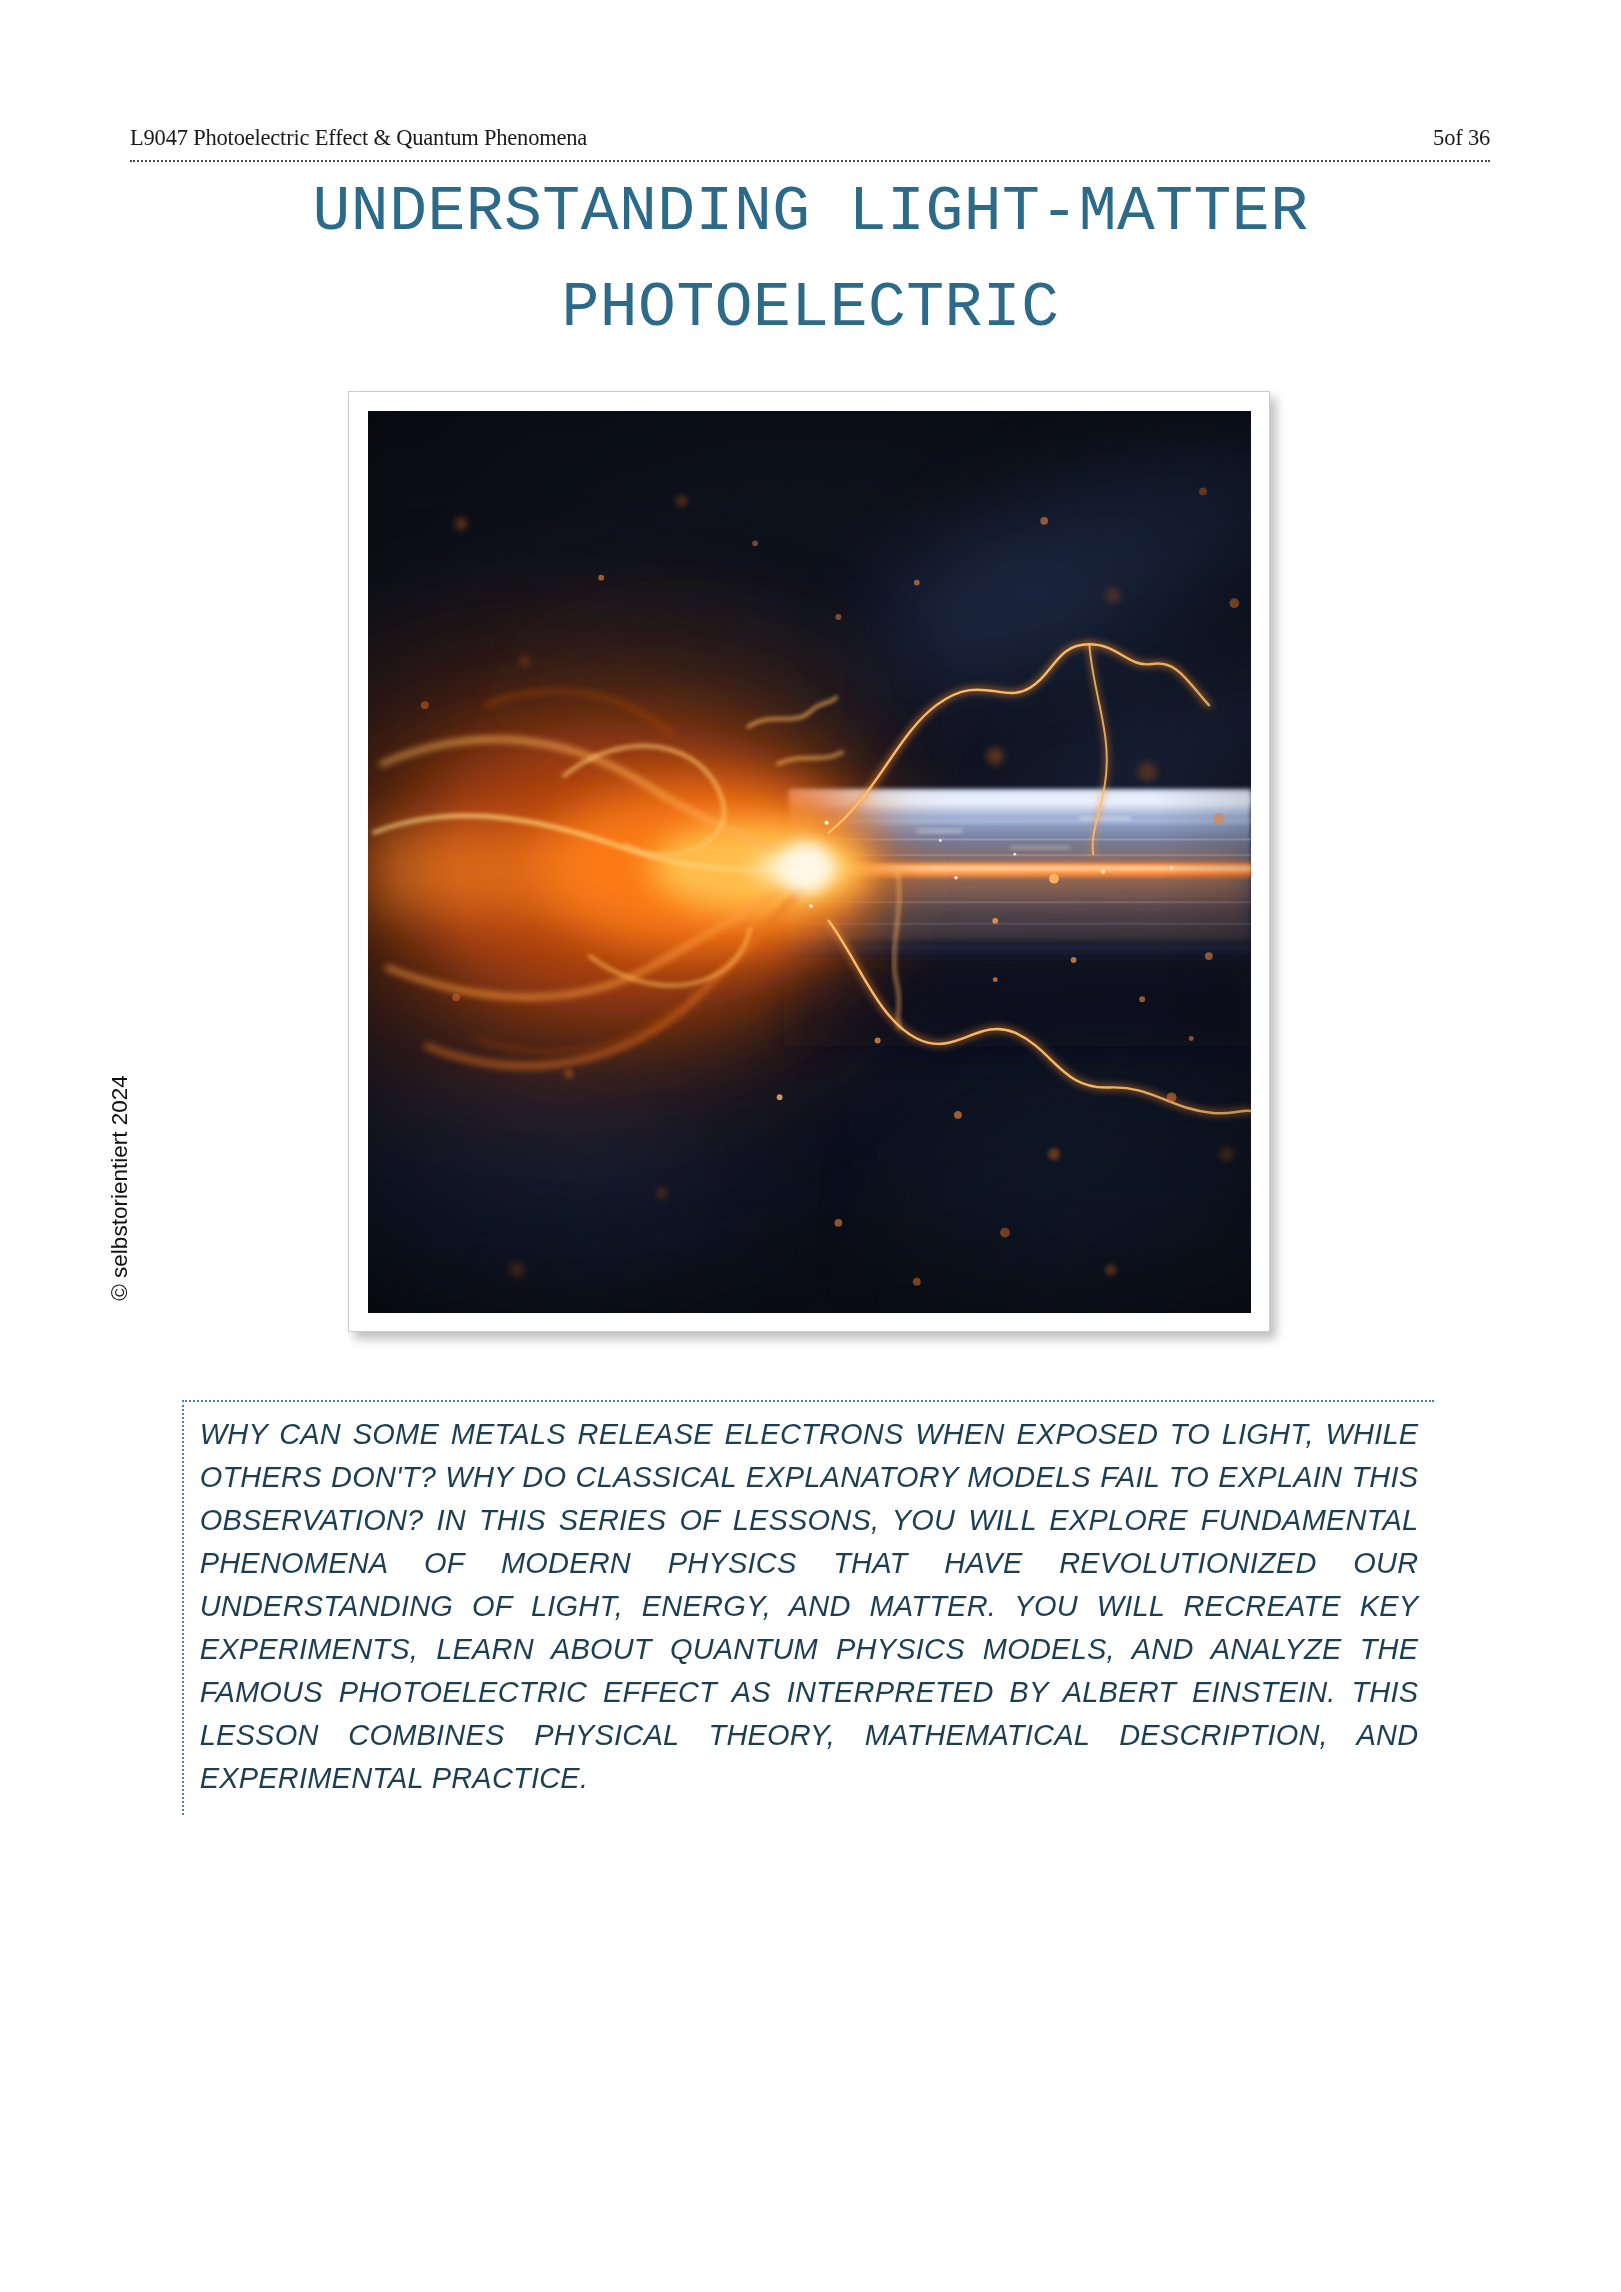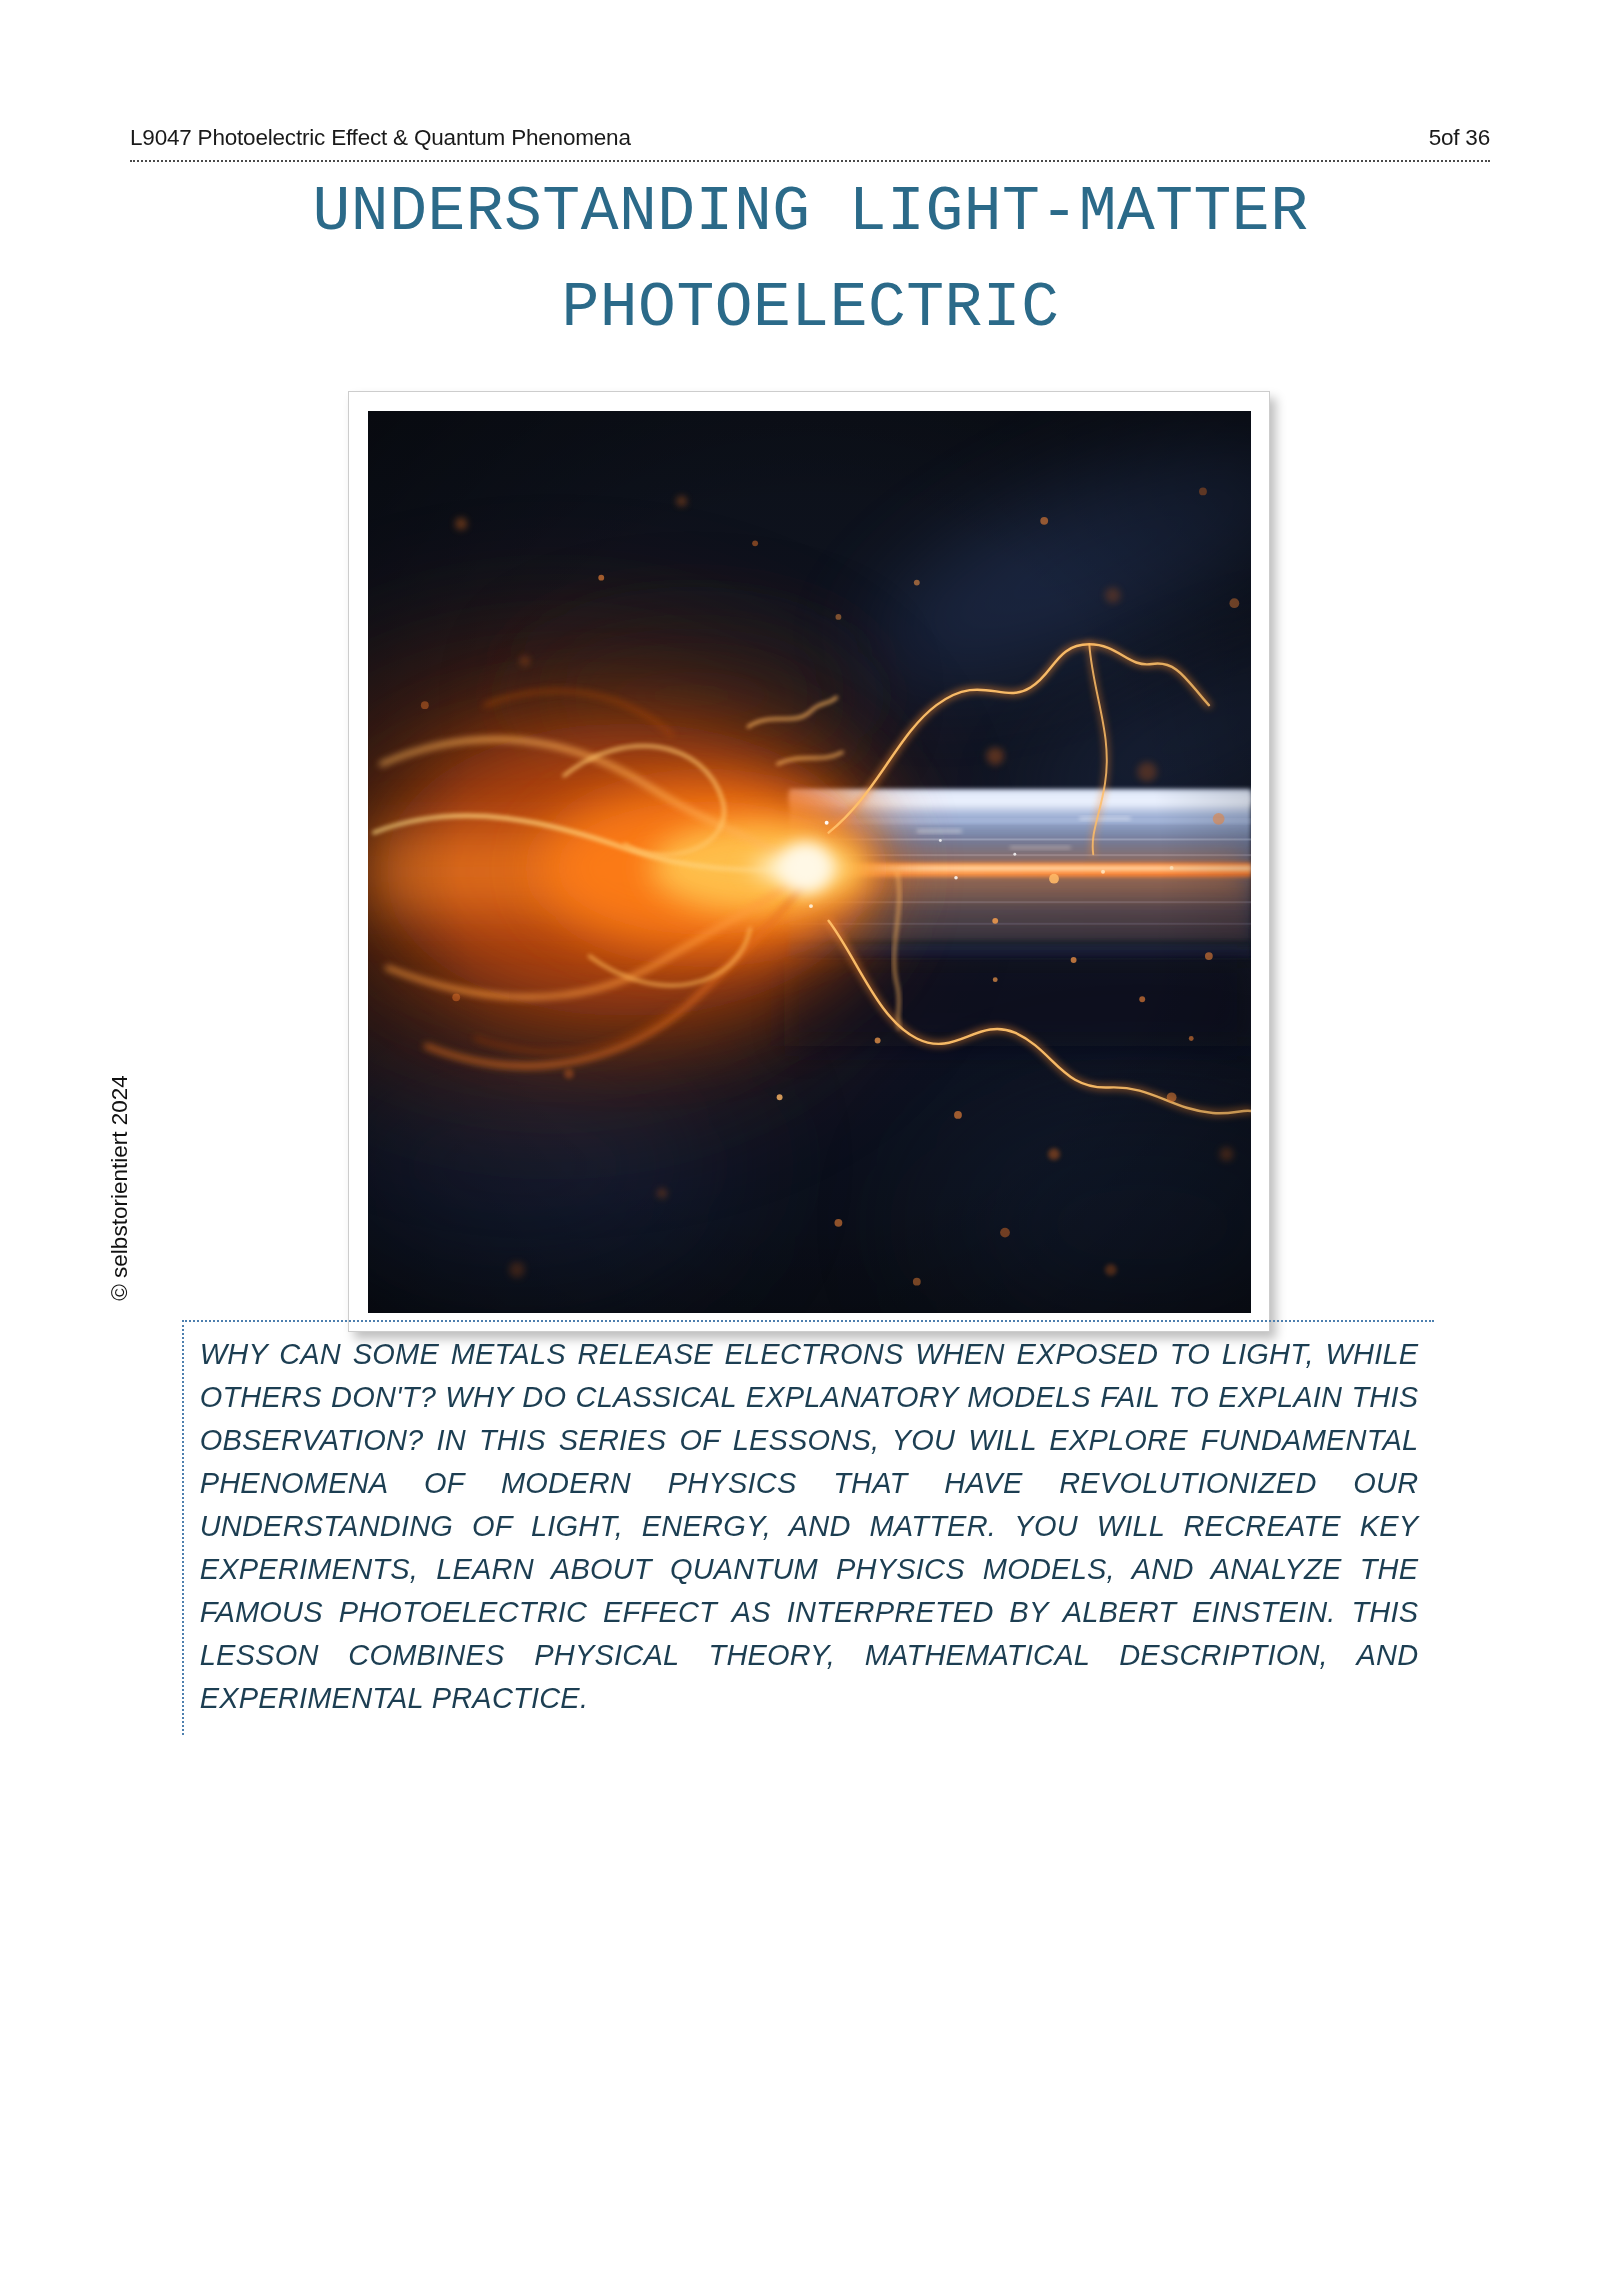--- a/index.html
+++ b/index.html
@@ -14,21 +14,21 @@
     position:relative;
     width:1621px;height:2293px;
     background:#ffffff;
     overflow:hidden;
     font-family:"Liberation Sans", sans-serif;
   }
   
   .header{
     position:absolute;left:130px;top:125px;width:1360px;
     display:flex;justify-content:space-between;align-items:baseline;
-    font-size:22.5px;letter-spacing:-0.2px;color:var(--header-text);
+    font-size:22.5px;letter-spacing:-0.2px;color:var(--header-text);font-family:Liberation Serif, serif;
   }
   .header-rule{
     position:absolute;left:130px;top:160px;width:1360px;height:0;
     border-top:2px dotted #4a4a4a;
   }
   
   .doc-title{
     position:absolute;left:0;top:165px;width:100%;
     margin:0;text-align:center;font-weight:400;
     font-size:63px;line-height:96px;letter-spacing:0.5px;
@@ -47,21 +47,21 @@
   .hero-frame{
     position:absolute;left:348px;top:391px;width:922px;height:941px;
     margin:0;padding:18.6px;background:#fff;
     border:1px solid #cdcdcd;
     box-shadow:5.9px 6.9px 9.8px rgba(0,0,0,0.25);
   }
   .hero-photo{width:883px;height:902px;background:#0b0f18;overflow:hidden;}
   .hero-photo svg{display:block;}
   
   .intro-box{
-    position:absolute;left:182px;top:1320px;width:1252px;
+    position:absolute;left:182px;top:1400px;width:1252px;
     border-top:2px dotted var(--intro-border);
     border-left:2px dotted var(--intro-border);
     padding:10.8px 15.7px 15.7px 15.7px;
   }
   .intro-box p{
     margin:0;
     font-style:italic;
     font-size:29px;line-height:43px;
     letter-spacing:0.2px;
     text-align:justify;

